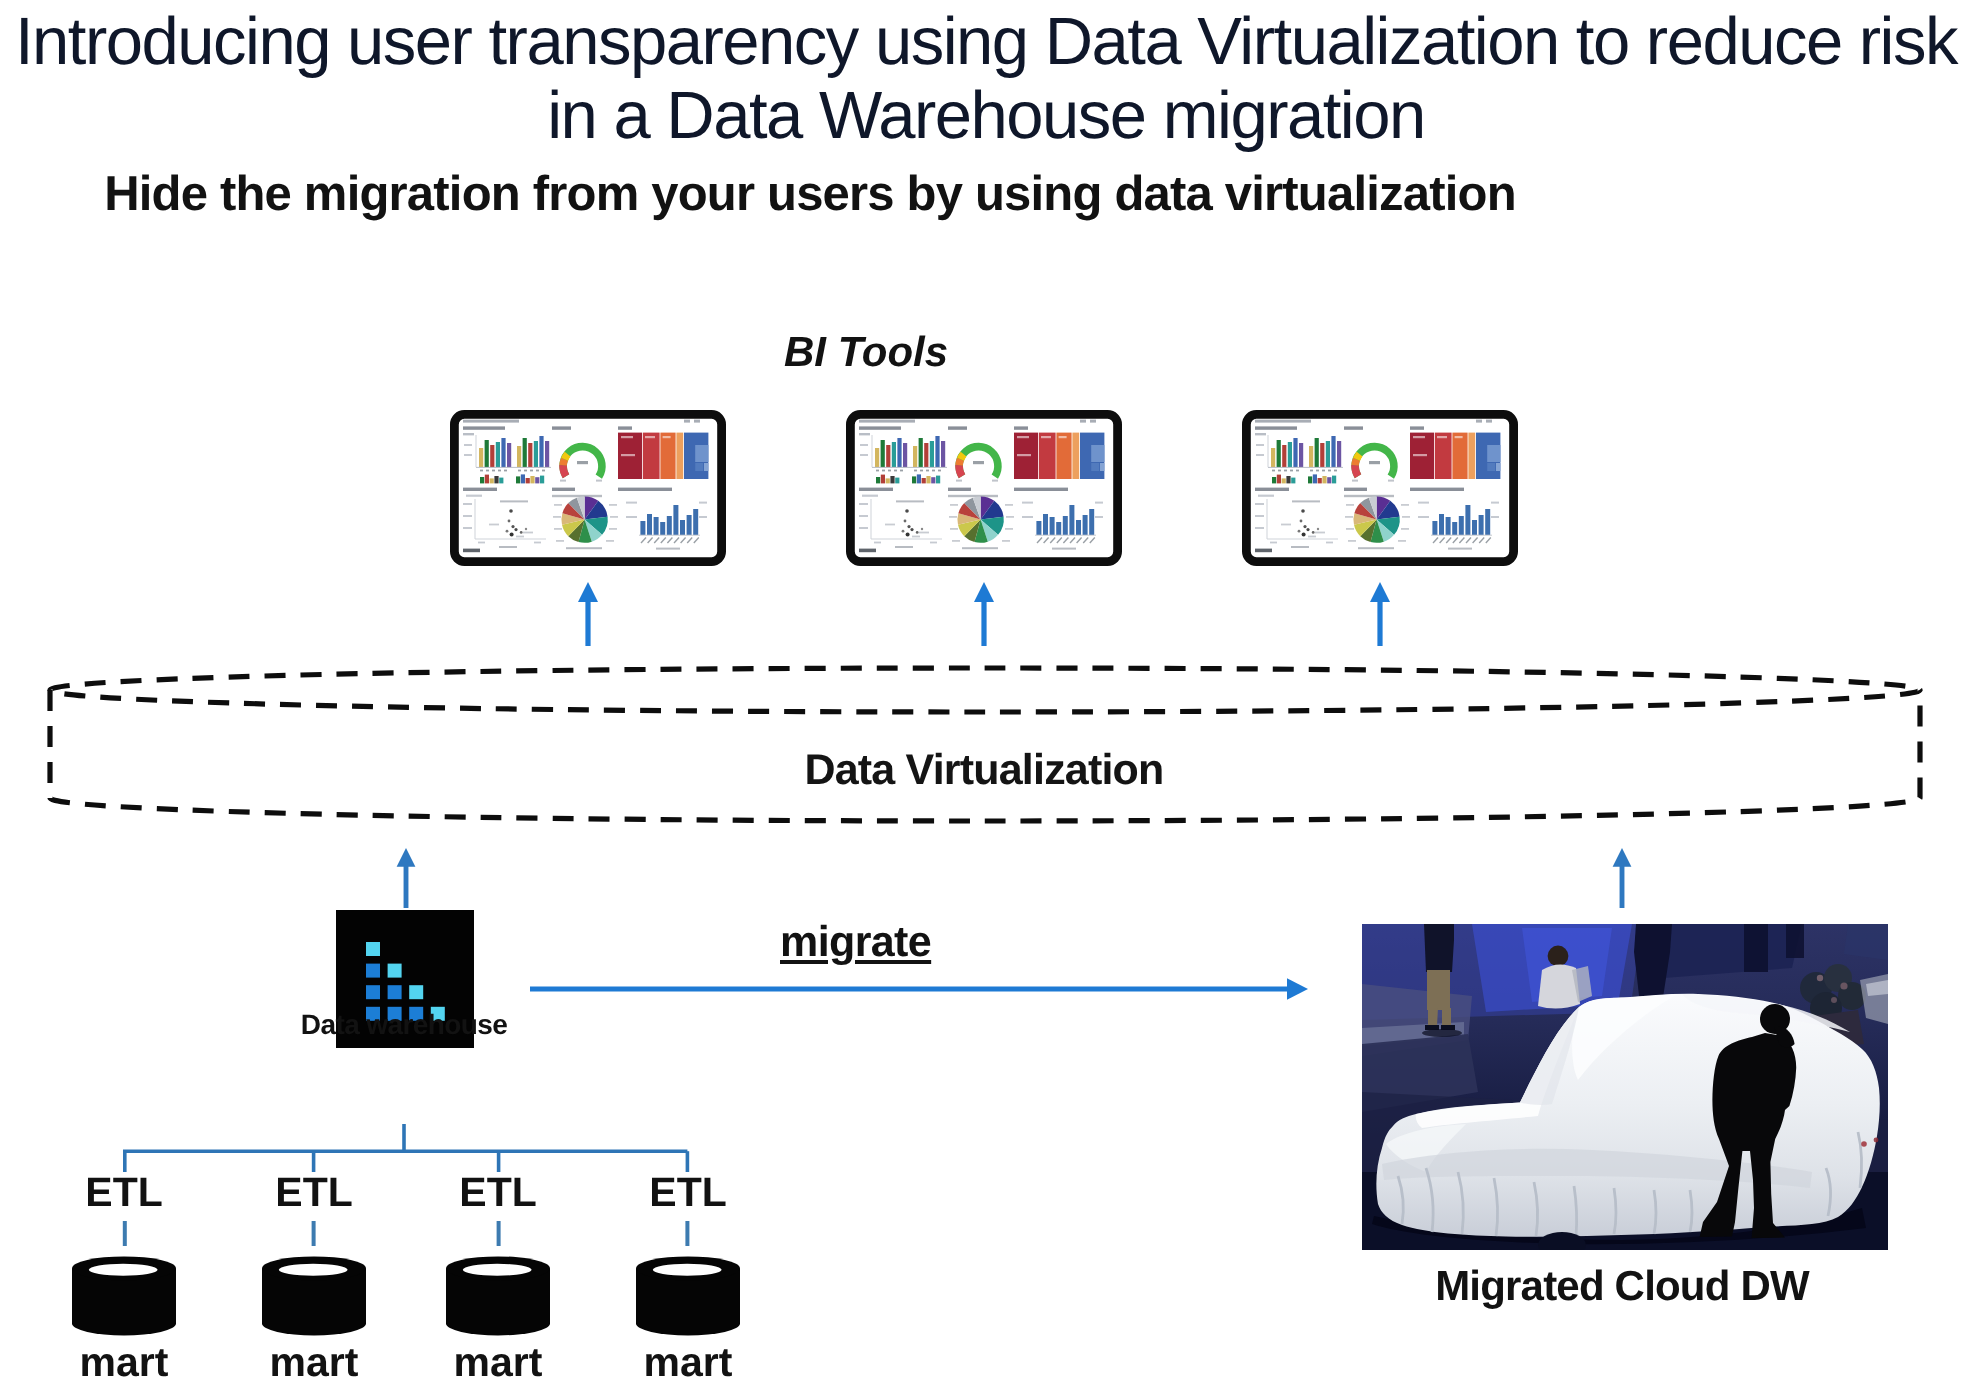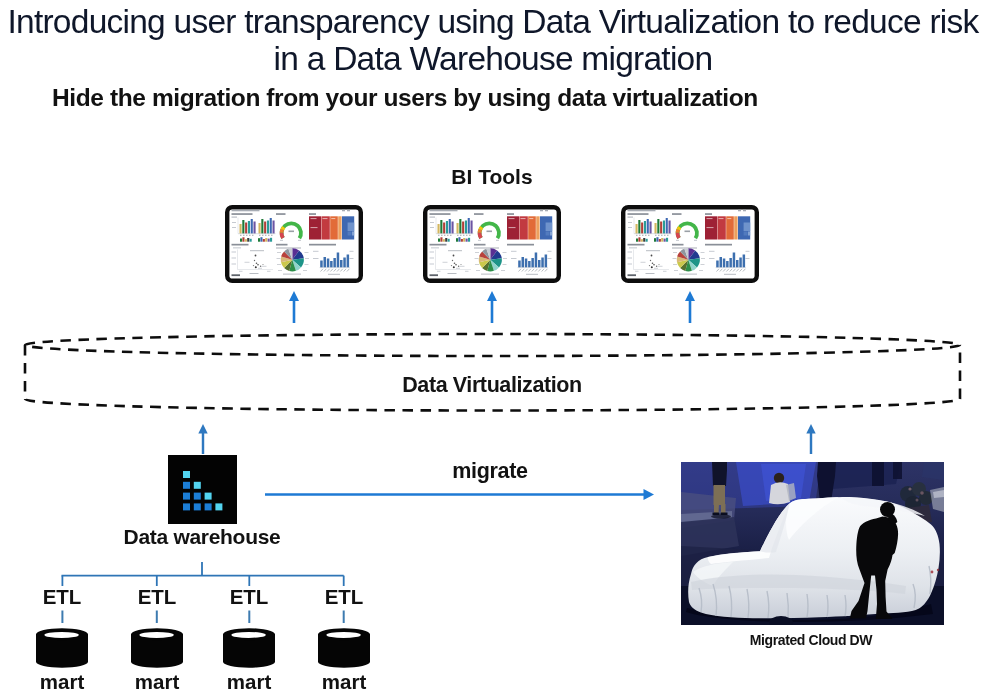--- a/index.html
+++ b/index.html
@@ -6,21 +6,21 @@
 font-family:"Liberation Sans",sans-serif;}
 .abs{position:absolute;}
 .lbl{font-weight:bold;color:#121212;}
 </style>
 </head>
 <body>
 
 <div class="abs" style="left:0;top:3px;width:986px;text-align:center;font-size:33.5px;line-height:37px;color:#0f172a;letter-spacing:-0.75px;">Introducing user transparency using Data Virtualization to reduce risk<br>in a Data Warehouse migration</div>
 <div class="abs lbl" style="left:0;top:84px;width:810px;text-align:center;font-size:24.5px;letter-spacing:-0.4px;">Hide the migration from your users by using data virtualization</div>
 
-<div class="abs lbl" style="left:392px;top:165px;width:200px;text-align:center;font-size:21px;">BI Tools</div>
+<div class="abs lbl" style="left:392px;top:165px;width:200px;text-align:left;font-size:21px;font-style:italic;">BI Tools</div>
 
 <svg width="0" height="0" style="position:absolute">
 <defs>
 <symbol id="dash" viewBox="0 0 138 78">
   <rect x="2.2" y="2.2" width="133.6" height="73.6" rx="5" fill="#ffffff" stroke="#0d0d0d" stroke-width="4.4"></rect>
 
   <rect x="6.5" y="4.8" width="28" height="1.5" fill="#a8adb5"></rect>
   <rect x="117" y="4.8" width="3" height="1.5" fill="#a8adb5"></rect>
   <rect x="122" y="4.8" width="3" height="1.5" fill="#a8adb5"></rect>
 
@@ -244,23 +244,23 @@
     <rect x="25.8" y="26.8" width="7" height="7" fill="#53d4f0"></rect>
     <rect x="15" y="37.6" width="7" height="7" fill="#1c7ed6"></rect>
     <rect x="25.8" y="37.6" width="7" height="7" fill="#1c7ed6"></rect>
     <rect x="36.6" y="37.6" width="7" height="7" fill="#53d4f0"></rect>
     <rect x="15" y="48.4" width="7" height="7" fill="#1c7ed6"></rect>
     <rect x="25.8" y="48.4" width="7" height="7" fill="#1c7ed6"></rect>
     <rect x="36.6" y="48.4" width="7" height="7" fill="#1c7ed6"></rect>
     <rect x="47.4" y="48.4" width="7" height="7" fill="#53d4f0"></rect>
   </g>
 </svg>
-<div class="abs lbl" style="left:102px;top:525px;width:200px;text-align:center;font-size:21px;letter-spacing:-0.3px;">Data warehouse</div>
-
-<div class="abs lbl" style="left:390px;top:459px;width:200px;text-align:center;font-size:21.5px;letter-spacing:-0.3px;">migrate</div>
+<div class="abs lbl" style="left:102px;top:504px;width:200px;text-align:center;font-size:14px;letter-spacing:-0.3px;">Data warehouse</div>
+
+<div class="abs lbl" style="left:390px;top:459px;width:200px;text-align:left;font-size:21.5px;letter-spacing:-0.3px;text-decoration:underline;">migrate</div>
 <svg class="abs" style="left:265px;top:486px" width="390" height="17" viewBox="0 0 390 17">
   <line x1="0" y1="8.5" x2="380" y2="8.5" stroke="#1e7ad4" stroke-width="2.6"></line>
   <path d="M389 8.5 L378.5 3.1 L378.5 13.9 Z" fill="#1e7ad4"></path>
 </svg>
 
 <svg class="abs" style="left:0px;top:558px" width="400" height="70" viewBox="0 0 400 70">
   <g stroke="#2e75b6" stroke-width="1.8" fill="none">
     <line x1="202" y1="4" x2="202" y2="17.6"></line>
     <line x1="61.5" y1="17.6" x2="343.7" y2="17.6"></line>
     <line x1="62.4" y1="17.6" x2="62.4" y2="28"></line>
@@ -435,13 +435,13 @@
       L 204.2 119
       L 206.6 107.5
       C 209.5 102 211 97 211.5 93
       L 213.7 91
       C 215.7 85 216.9 78 217.1 72
       C 217.2 65 214.5 58.5 209.5 55.8
       Z"></path>
     <path d="M206 51 C 211.5 50.5 215.5 54.5 216.3 60 C 214 62.5 210.5 62 208.5 60 Z"></path>
   </g>
 </svg>
-<div class="abs lbl" style="left:711px;top:632px;width:200px;text-align:center;font-size:14px;letter-spacing:-0.4px;">Migrated Cloud DW</div>
+<div class="abs lbl" style="left:711px;top:632px;width:200px;text-align:center;font-size:21px;letter-spacing:-0.4px;">Migrated Cloud DW</div>
 
 </body></html>

